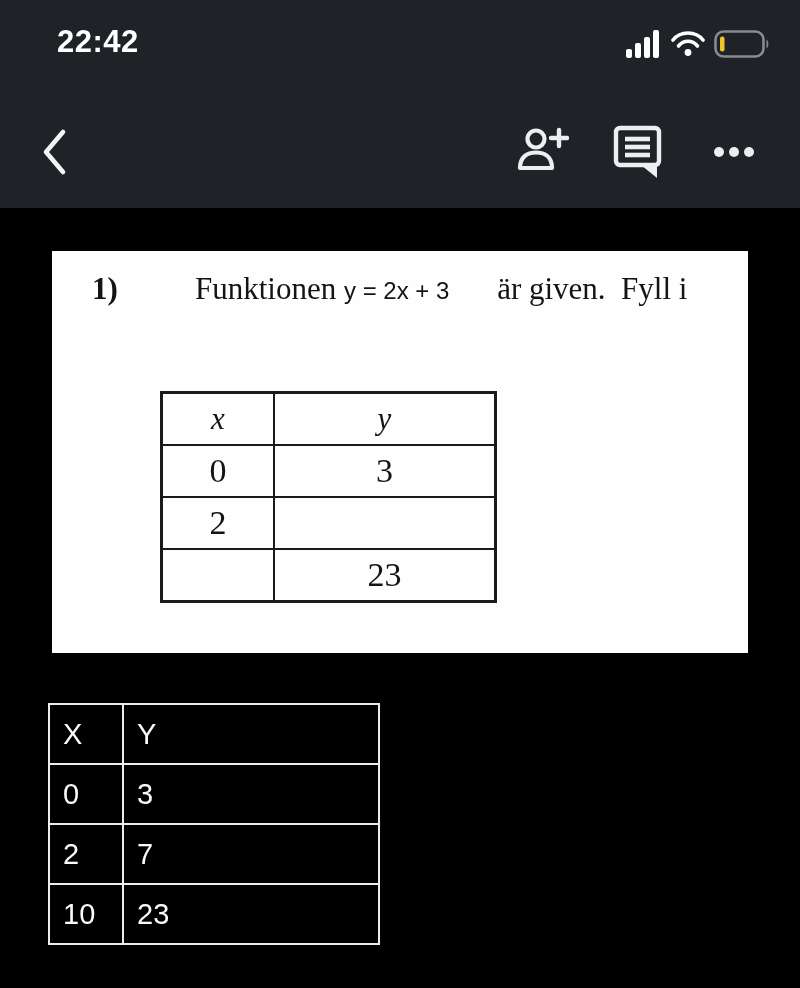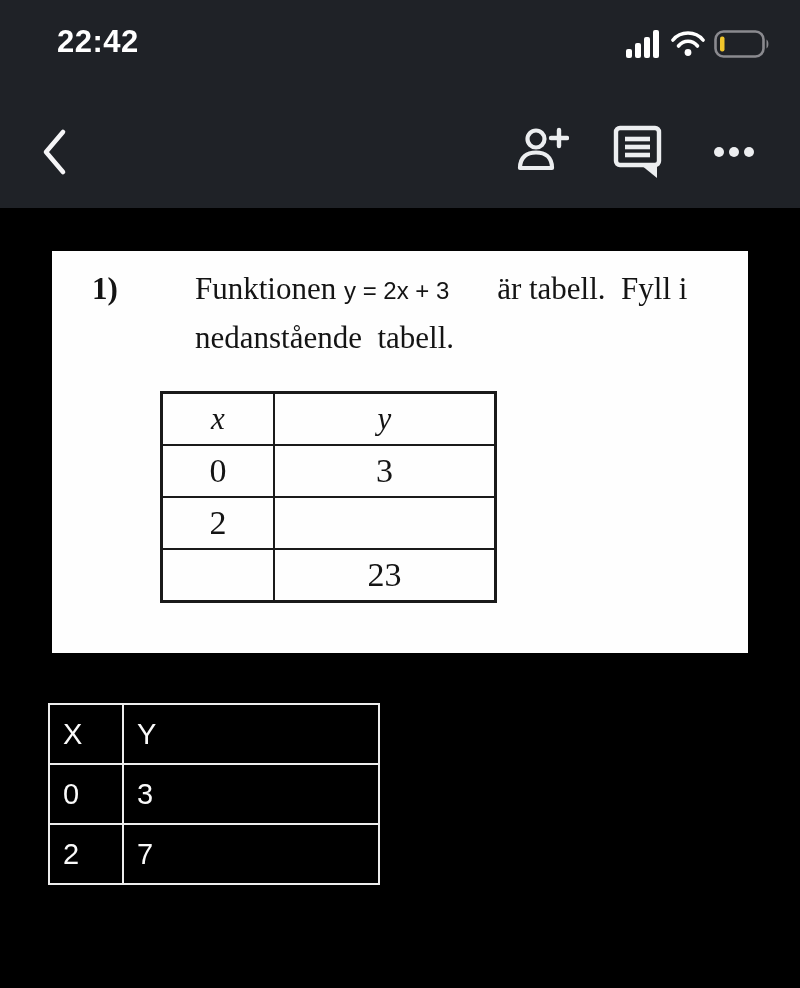--- a/index.html
+++ b/index.html
@@ -123,22 +123,21 @@
       </div>
     </div>
   </div>
 
   <div class="viewer">
 
     <div class="doc-card">
       <div class="problem">
         <span class="problem-number">1)</span>
         <span class="problem-text">
-          <span class="pre">Funktionen </span><span class="eq">y = 2x + 3</span><span class="pre"> är tabell.  Fyll i</span><br>
-          <span class="pre">nedanstående  tabell.</span>
+          <span class="pre">Funktionen </span><span class="eq">y = 2x + 3</span><span class="pre"> är given.  Fyll i</span><br>
         </span>
       </div>
 
       <table class="doc-table">
         <tbody>
           <tr>
             <td class="c1 hdr">x</td>
             <td class="c2 hdr">y</td>
           </tr>
           <tr>
@@ -164,17 +163,21 @@
           <td class="c2">Y</td>
         </tr>
         <tr>
           <td class="c1">0</td>
           <td class="c2">3</td>
         </tr>
         <tr>
           <td class="c1">2</td>
           <td class="c2">7</td>
         </tr>
+        <tr>
+          <td class="c1">10</td>
+          <td class="c2">23</td>
+        </tr>
       </tbody>
     </table>
   </div>
 
 </div>
 
 </body></html>

